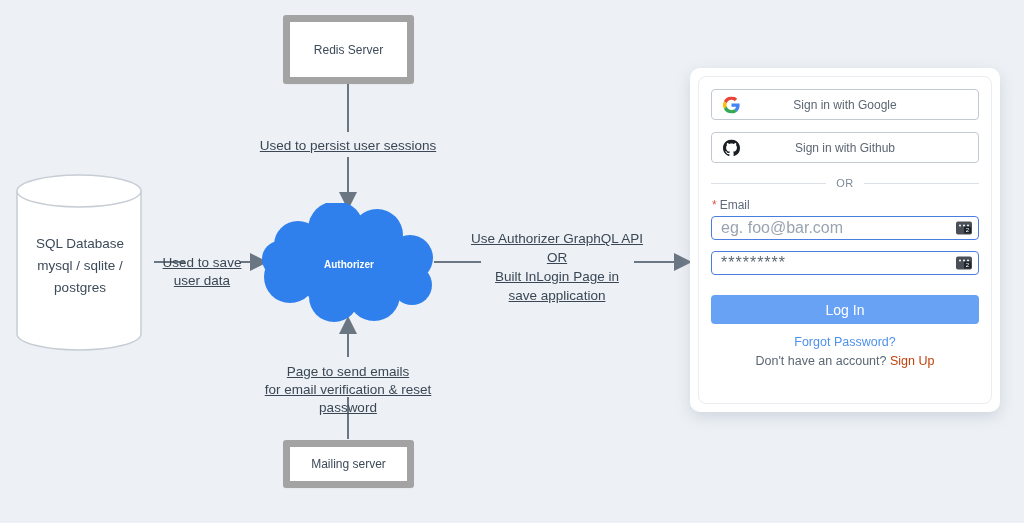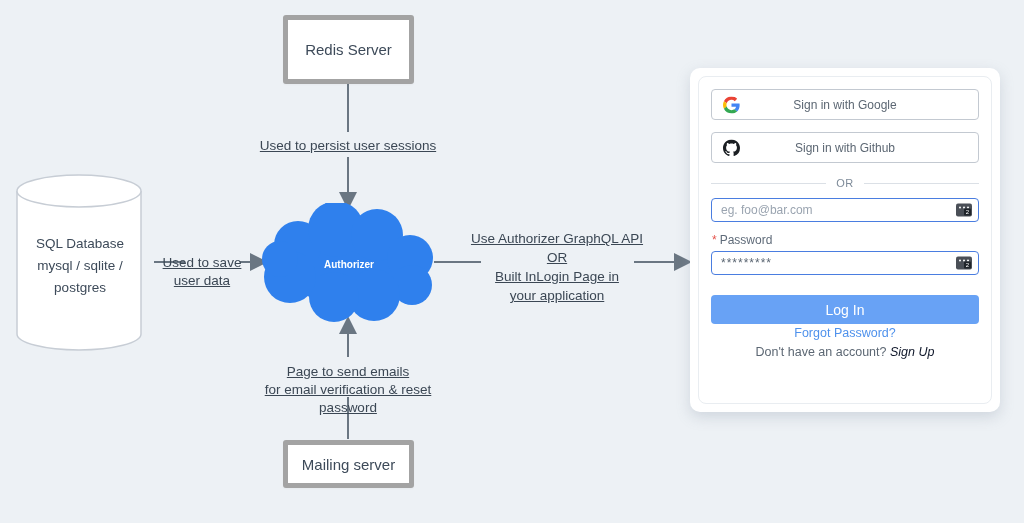--- a/index.html
+++ b/index.html
@@ -4,23 +4,23 @@
 <style>
   * { margin:0; padding:0; box-sizing:border-box; }
   html,body { width:1024px; height:523px; }
   body { font-family:"Liberation Sans","DejaVu Sans",sans-serif; background:#edf1f5; overflow:hidden; }
   .stage { position:relative; width:1024px; height:523px; background:#edf1f5; }
 
   
   .connectors { position:absolute; left:0; top:0; width:1024px; height:523px; pointer-events:none; }
 
   
-  .node-box { position:absolute; background:#fff; border:5px solid #a3a3a3; border-radius:3px;
+  .node-box { position:absolute; background:#fff; border:7px solid #a3a3a3; border-radius:3px;
               display:flex; align-items:center; justify-content:center;
-              color:#3d4a59; font-size:15px; box-shadow:0 1px 2px rgba(0,0,0,.03); }
+              color:#3d4a59; font-size:12px; box-shadow:0 1px 2px rgba(0,0,0,.03); }
   .redis   { left:283px; top:15px;  width:131px; height:69px; }
   .mailing { left:283px; top:440px; width:131px; height:48px; }
 
   .cyl-wrap { position:absolute; left:15px; top:173px; width:130px; height:180px; }
   .cyl-text { position:absolute; left:15px; top:233px; width:130px; text-align:center;
               color:#3d4a59; font-size:13.5px; line-height:22px; }
 
   .cloud-wrap  { position:absolute; left:262px; top:203px; width:174px; height:122px; }
   .cloud-label { position:absolute; left:262px; top:203px; width:174px; height:122px;
                  display:flex; align-items:center; justify-content:center;
@@ -49,39 +49,39 @@
   .or-row { display:flex; align-items:center; margin:14px 0 9px; }
   .or-row .hr { flex:1; height:1px; background:#dbe0e6; }
   .or-text { margin:0 10px; color:#7e8b99; font-size:11px; letter-spacing:.5px; }
 
   .field-label { font-size:12px; color:#5f6b79; margin:0 0 3px 1px; height:15px; }
   .req { color:#e5534b; margin-right:3px; }
 
   .input-wrap { position:relative; margin-bottom:11px; }
   .input-wrap:last-of-type { margin-bottom:0; }
   .text-input { width:100%; height:24px; border:1.5px solid #4a7de0; border-radius:4px;
-                background:#fff; padding:0 26px 0 9px; font-family:inherit; font-size:12px;
+                background:#fff; padding:0 26px 0 9px; font-family:inherit; font-size:16px;
                 color:#5c6773; outline:none; }
   .text-input::placeholder { color:#9aa4b0; opacity:1; }
   .pwd { letter-spacing:1px; }
 
   .pm-icon { position:absolute; right:7px; top:50%; transform:translateY(-50%);
              width:16px; height:13px; background:#4a4f57; border-radius:2px; }
   .pm-dots { position:absolute; left:3px; top:3px; width:2px; height:2px; border-radius:50%;
              background:#fff; box-shadow:4px 0 #fff, 8px 0 #fff; }
   .pm-badge { position:absolute; right:1px; bottom:1px; width:7px; height:7px;
               background:#1f242a; color:#fff; font-size:6px; line-height:7px;
               text-align:center; border-radius:1px; }
 
   .login-btn { display:block; width:100%; height:29px; margin-top:20px;
                background:#68a2f5; border:none; border-radius:4px;
                font-family:inherit; font-size:14px; color:#fff; cursor:pointer; }
-  .forgot { margin-top:2px; text-align:center; font-size:12.5px; color:#4e91ec; cursor:pointer; }
+  .forgot { margin-top:11px; text-align:center; font-size:12.5px; color:#4e91ec; cursor:pointer; }
   .signup-row { margin-top:5px; text-align:center; font-size:12.5px; color:#5c6773; }
-  .signup-link { color:#0f172a; cursor:pointer;font-style:italic; }
+  .signup-link { color:#c2410c; cursor:pointer; }
 </style>
 </head>
 <body>
 
 <div class="stage">
 
   <svg class="connectors">
     <defs>
       <marker id="arrow" markerWidth="9" markerHeight="9" refX="1" refY="4.5" orient="auto">
         <path d="M0,0 L9,4.5 L0,9 Z" fill="#6a7682"></path>
@@ -145,21 +145,21 @@
     <div>user data</div>
   </div>
   <div class="edge-label lbl-emails">
     <div>Page to send emails</div>
     <div>for email verification &amp; reset password</div>
   </div>
   <div class="edge-label lbl-api">
     <div>Use Authorizer GraphQL API</div>
     <div>OR</div>
     <div>Built InLogin Page in</div>
-    <div>your application</div>
+    <div>save application</div>
   </div>
 
   <div class="panel">
     <div class="panel-inner">
 
       <button class="oauth-btn">
         <span class="oauth-icon">
           <svg viewBox="0 0 48 48">
             <path fill="#EA4335" d="M24 9.5c3.54 0 6.71 1.22 9.21 3.6l6.85-6.85C35.9 2.38 30.47 0 24 0 14.62 0 6.51 5.38 2.56 13.22l7.98 6.19C12.43 13.72 17.74 9.5 24 9.5z"></path>
             <path fill="#4285F4" d="M46.98 24.55c0-1.57-.15-3.09-.38-4.55H24v9.02h12.94c-.58 2.96-2.26 5.48-4.78 7.18l7.73 6c4.51-4.18 7.09-10.36 7.09-17.65z"></path>
@@ -178,31 +178,31 @@
         </span>
         <span>Sign in with Github</span>
       </button>
 
       <div class="or-row">
         <span class="hr"></span>
         <span class="or-text">OR</span>
         <span class="hr"></span>
       </div>
 
+      <div class="field-label">
+        <span class="req">*</span><span>Email</span>
+      </div>
       <div class="input-wrap">
         <input class="text-input" type="text" placeholder="eg. foo@bar.com" style="">
         <span class="pm-icon">
           <span class="pm-dots"></span>
           <span class="pm-badge">2</span>
         </span>
       </div>
 
-      <div class="field-label">
-        <span class="req">*</span><span>Password</span>
-      </div>
       <div class="input-wrap">
         <input class="text-input pwd" type="text" value="*********" style="">
         <span class="pm-icon">
           <span class="pm-dots"></span>
           <span class="pm-badge">2</span>
         </span>
       </div>
 
       <button class="login-btn">Log In</button>
 

